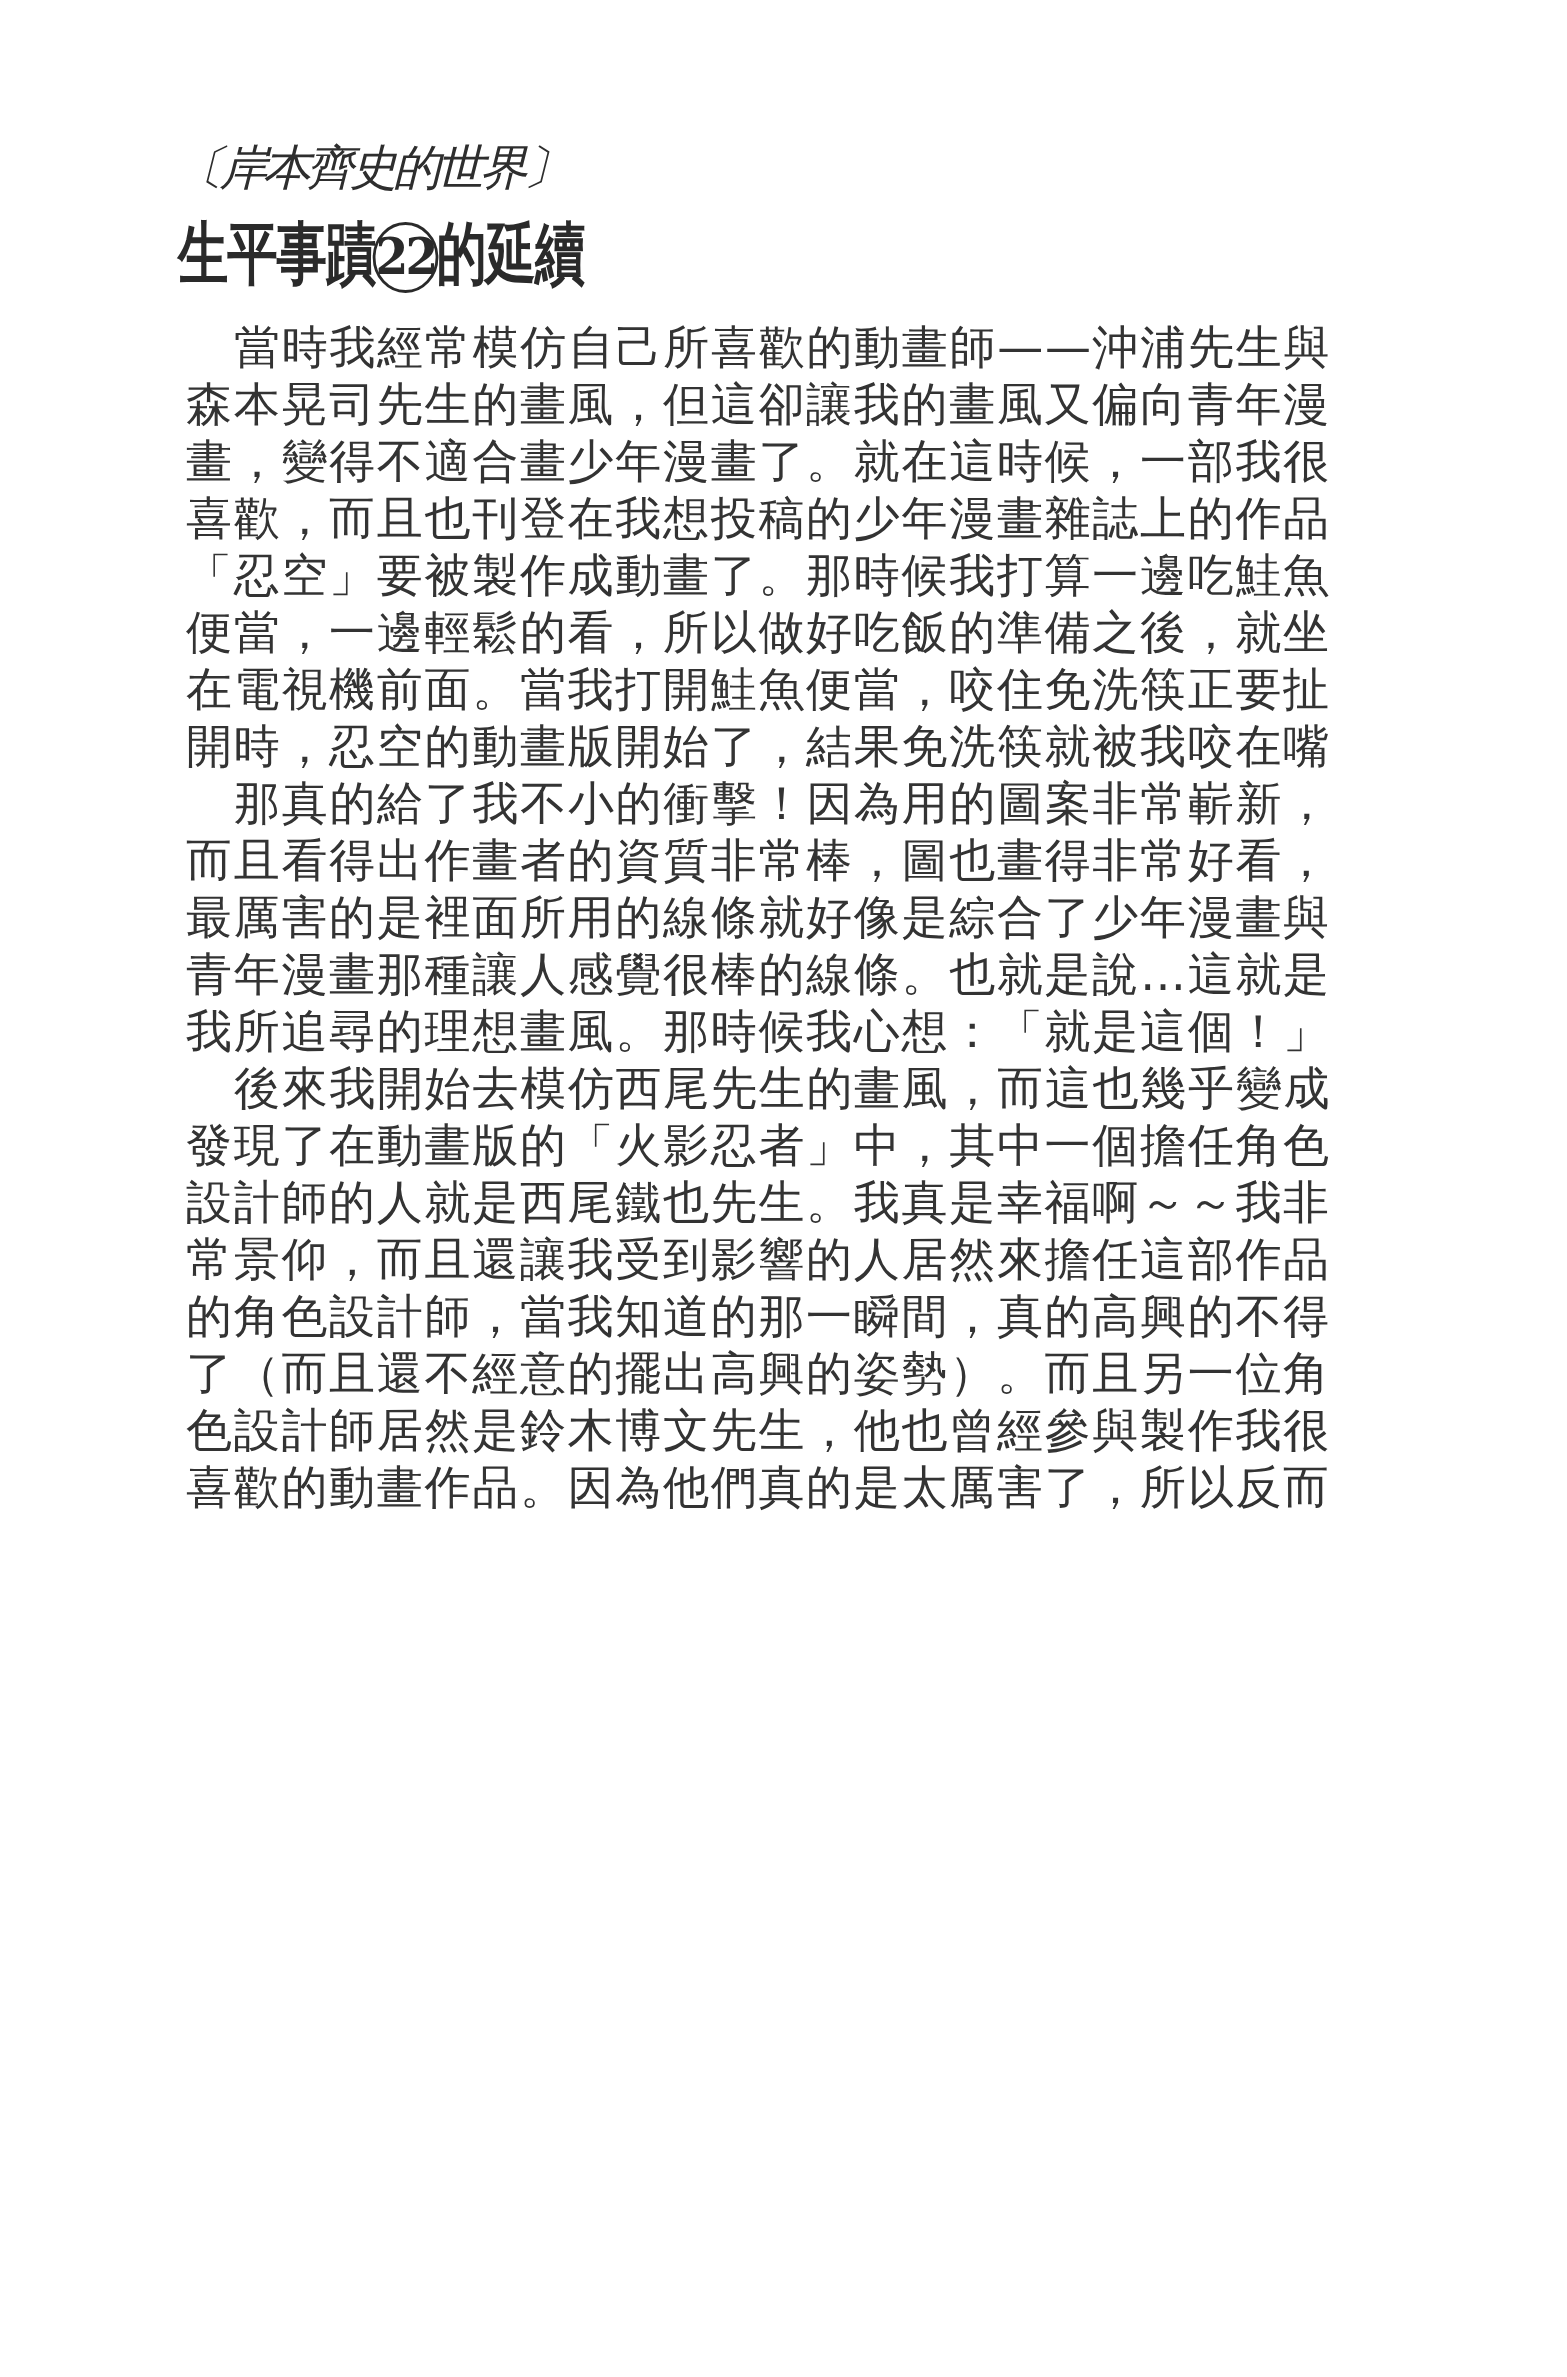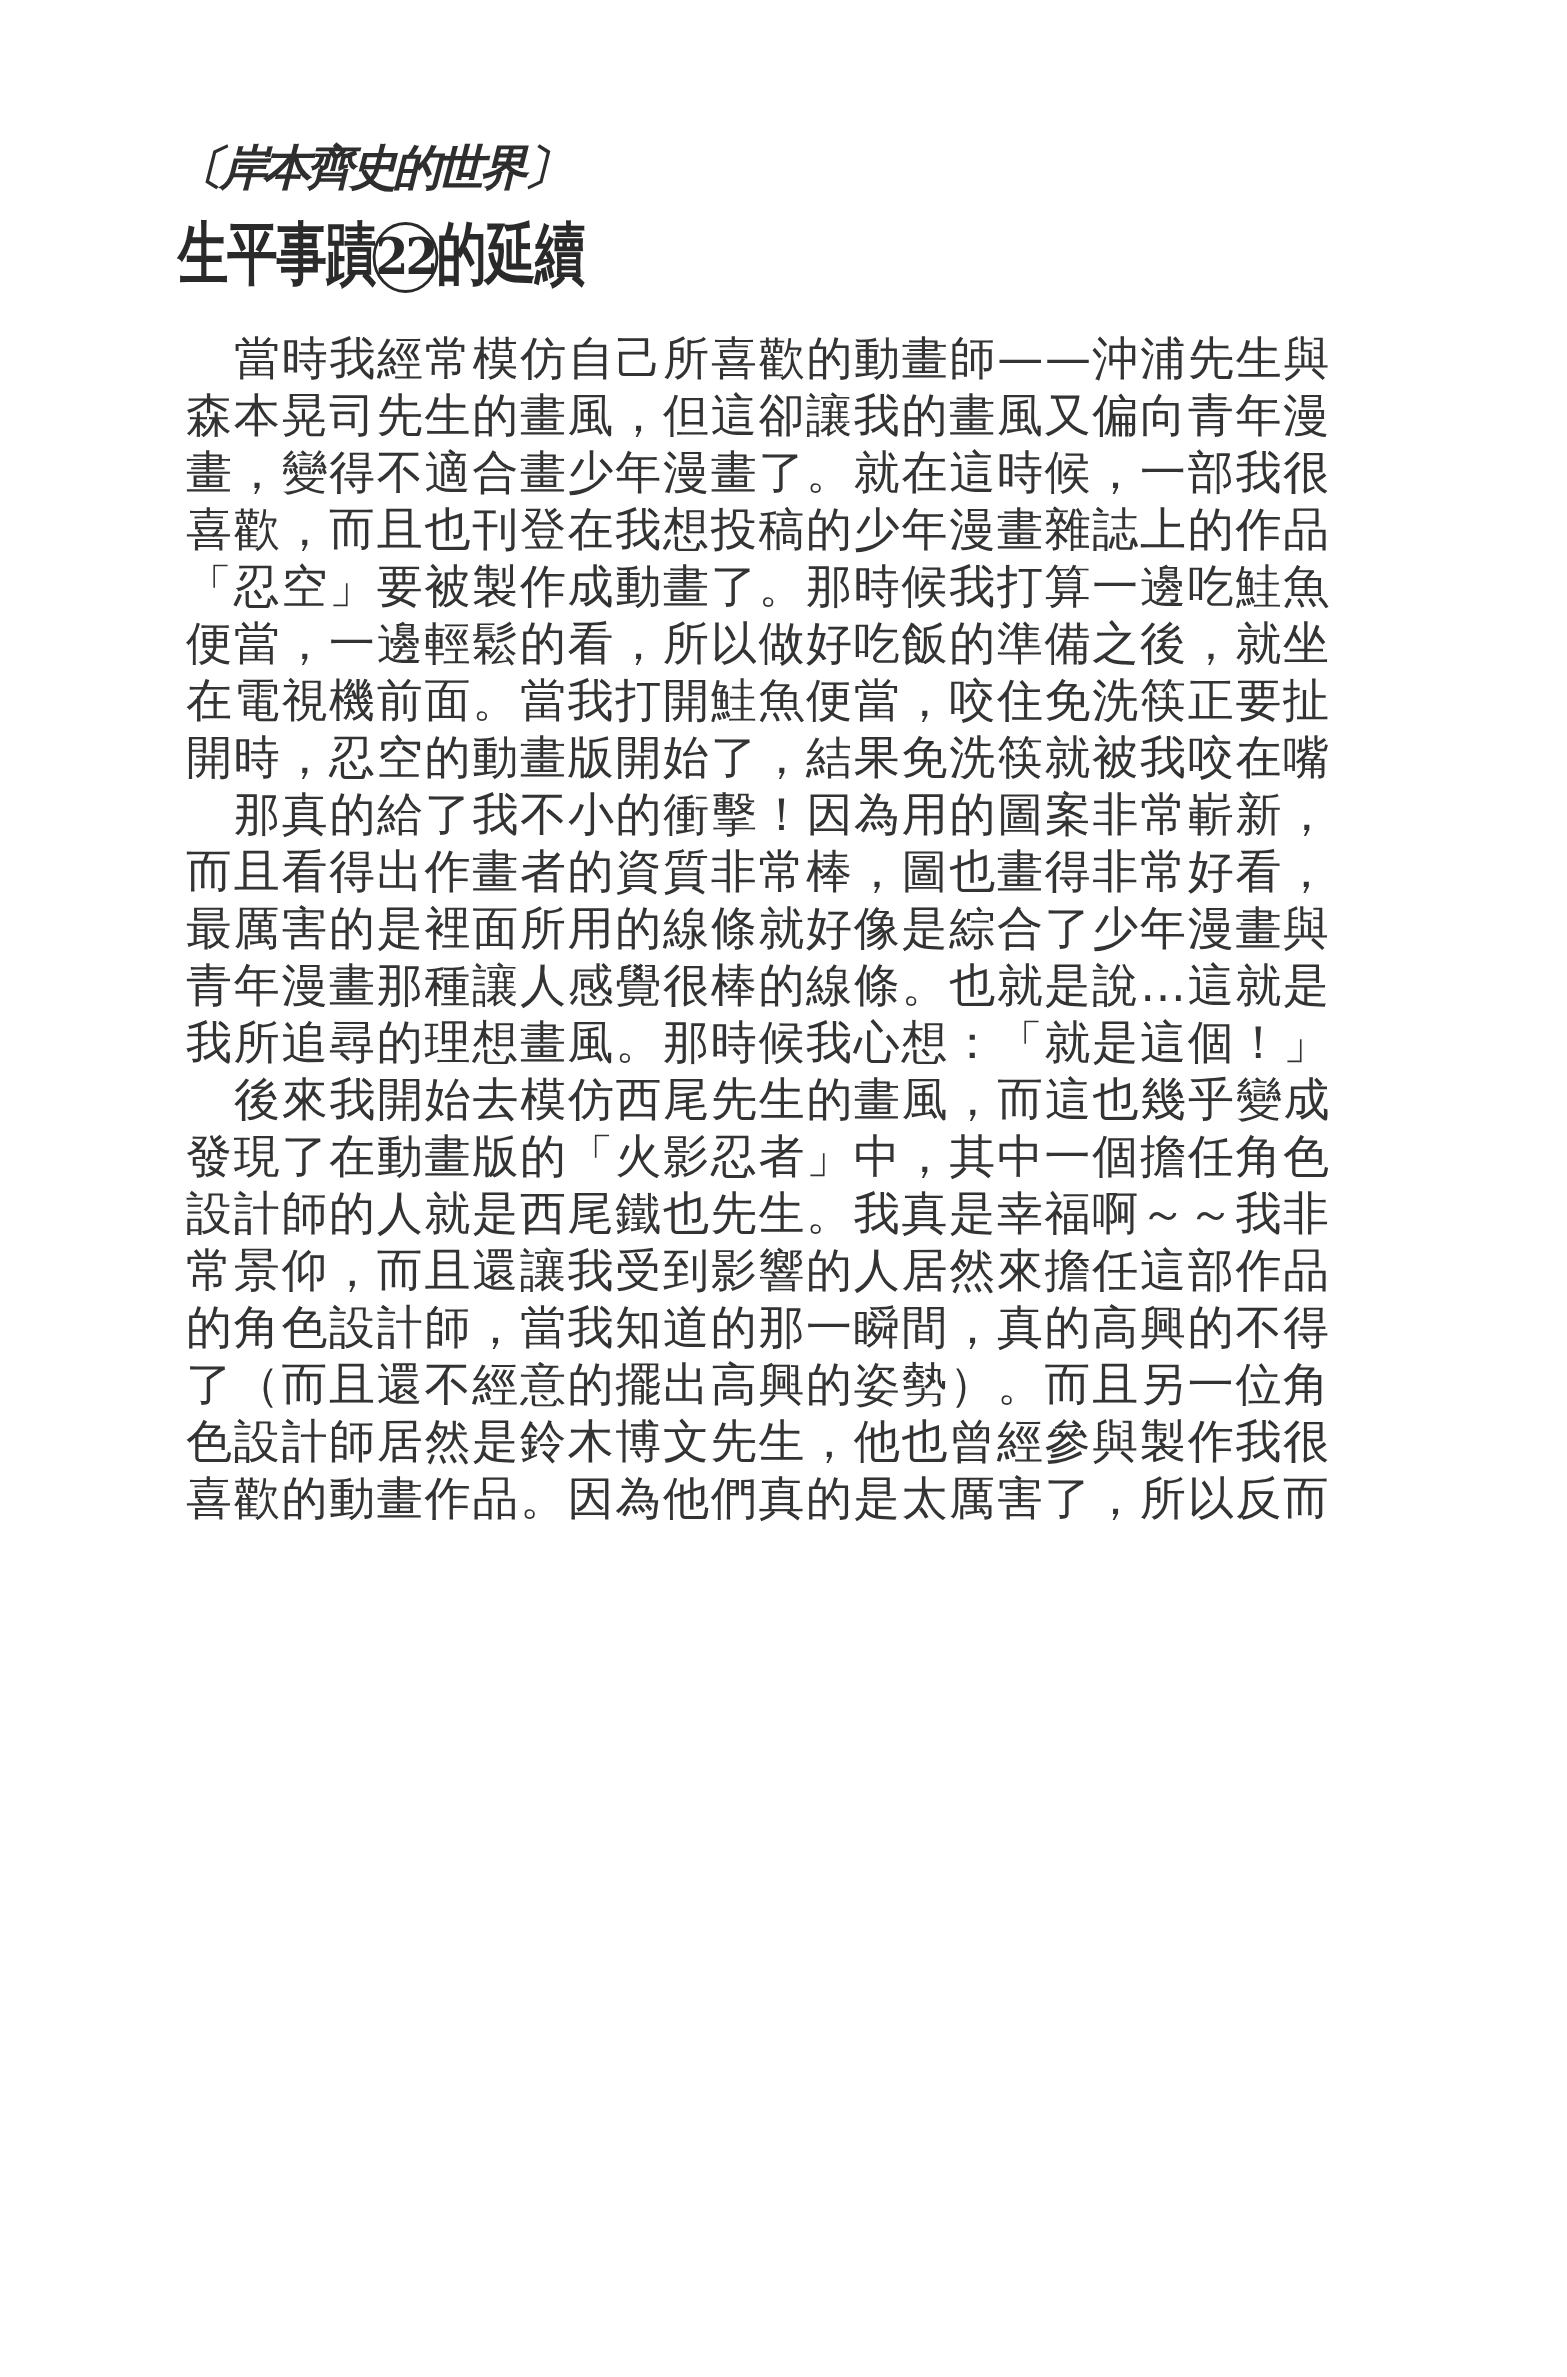--- a/index.html
+++ b/index.html
@@ -21,21 +21,21 @@
     height: 2377px;
     background: #ffffff;
   }
   .series-label {
     position: absolute;
     left: 176px;
     top: 136px;
     font-family: "DejaVu Serif", "Liberation Serif", serif;
     font-size: 48px;
     line-height: 62px;
-    font-weight: bold;
+    font-weight: normal;
     font-style: italic;
     color: #2e2e2e;
     letter-spacing: -4.6px;
     white-space: nowrap;
   }
   .article-title {
     position: absolute;
     left: 178px;
     top: 214px;
     font-family: "DejaVu Sans", "Liberation Sans", sans-serif;
@@ -68,21 +68,20 @@
   .body-text {
     position: absolute;
     left: 186px;
     top: 319px;
     width: 1223px;
     font-family: "DejaVu Sans", "Liberation Sans", sans-serif;
     font-size: 46px;
     line-height: 57px;
     color: #333333;
     letter-spacing: 1.7px;
-    margin-top: 11px;
   }
   .body-text .line {
     display: block;
     white-space: nowrap;
     height: 57px;
   }
   .body-text .line.indent {
     padding-left: 48px;
   }
 </style>

